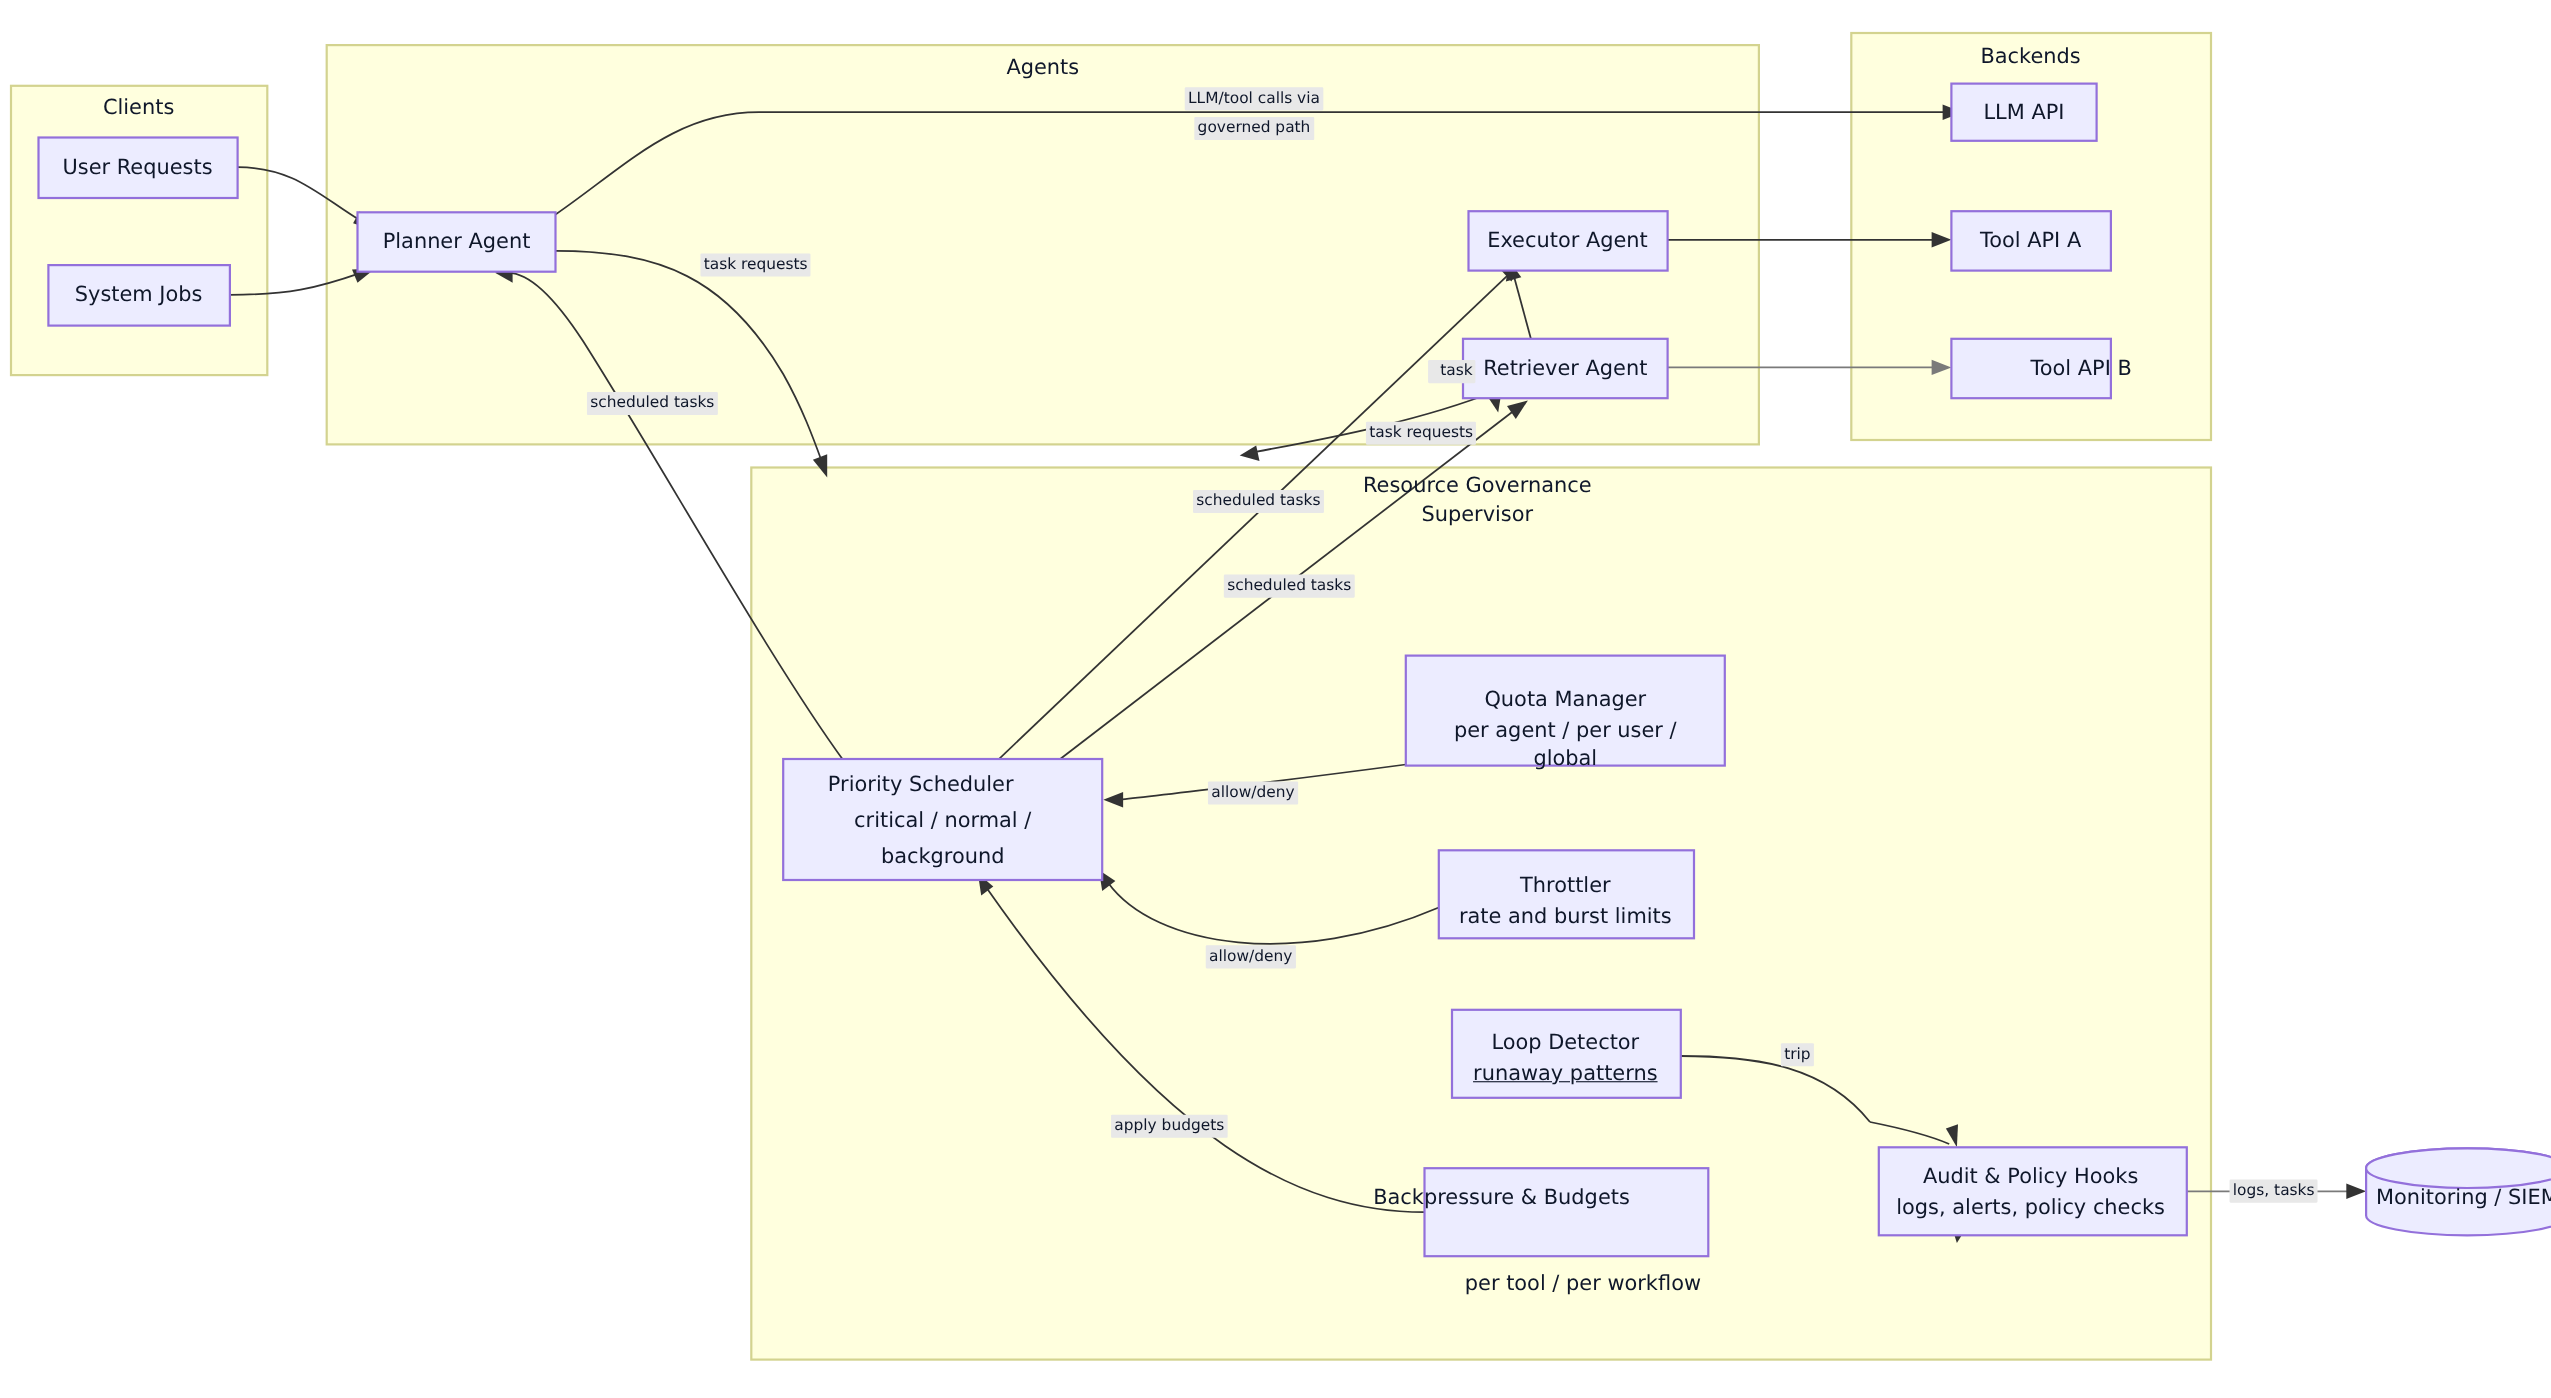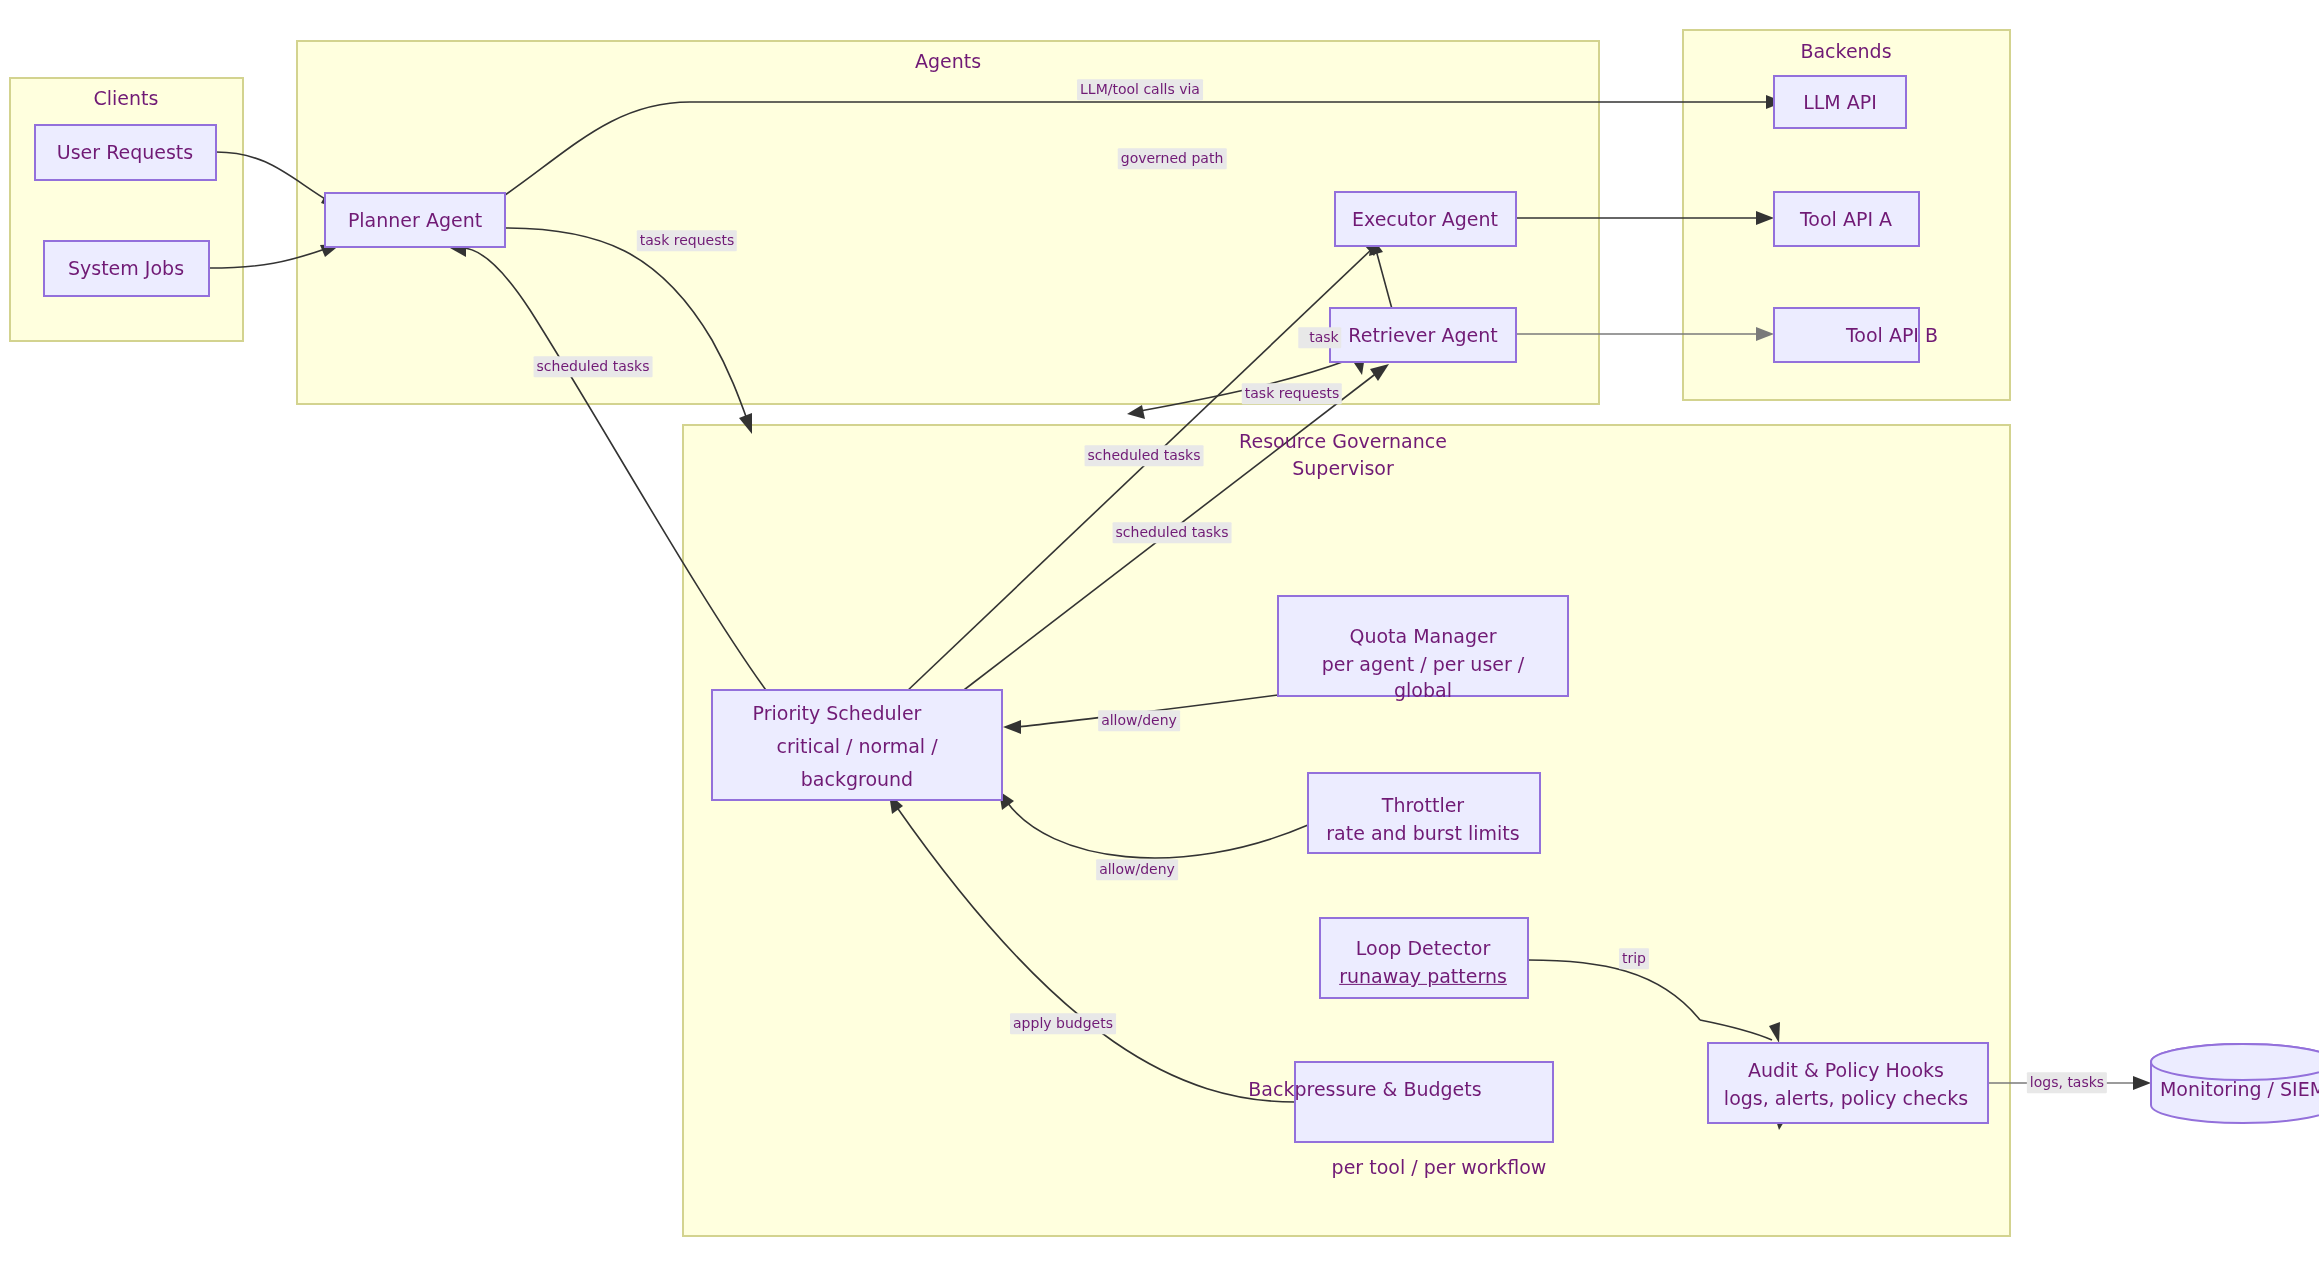--- a/index.html
+++ b/index.html
@@ -50,21 +50,21 @@
   .arrow-head {
     fill: #333333;
     stroke: none;
   }
   .arrow-head.muted {
     fill: #7a7a7a;
   }
 
   .txt {
     position: absolute;
-    color: #701a75;
+    color: #0f172a;
     white-space: pre;
     text-align: right;
     line-height: 1.38;
     pointer-events: none;
   }
   .cluster-title {
     font-size: 19px;
     transform: translateX(-50%);
   }
   .node-label {
@@ -236,21 +236,21 @@
 
   <div class="txt node-label" style="left:1365px; top:1089px;">Backpressure &amp; Budgets</div>
   <div class="txt node-label" style="left:1423px; top:1167px;margin-left:16px;">per tool / per workflow</div>
 
   <div class="txt node-label" style="left:1846px; top:1070px;">Audit &amp; Policy Hooks</div>
   <div class="txt node-label" style="left:1846px; top:1098px;">logs, alerts, policy checks</div>
 
   <div class="txt node-label" style="left:2243px; top:1089px;">Monitoring / SIEM</div>
 
   <div class="txt edge-label" style="left:1140px; top:90px;">LLM/tool calls via</div>
-  <div class="txt edge-label" style="left:1172px; top:117px;margin-top:42px;">governed path</div>
+  <div class="txt edge-label" style="left:1140px; top:117px;">governed path</div>
 
   <div class="txt edge-label" style="left:687px; top:241px;">task requests</div>
 
   <div class="txt edge-label" style="left:593px; top:367px;">scheduled tasks</div>
 
   <div class="txt edge-label" style="left:1320px; top:338px;padding-left:11px;">task</div>
 
   <div class="txt edge-label" style="left:1292px; top:394px;">task requests</div>
 
   <div class="txt edge-label" style="left:1144px; top:456px;">scheduled tasks</div>

